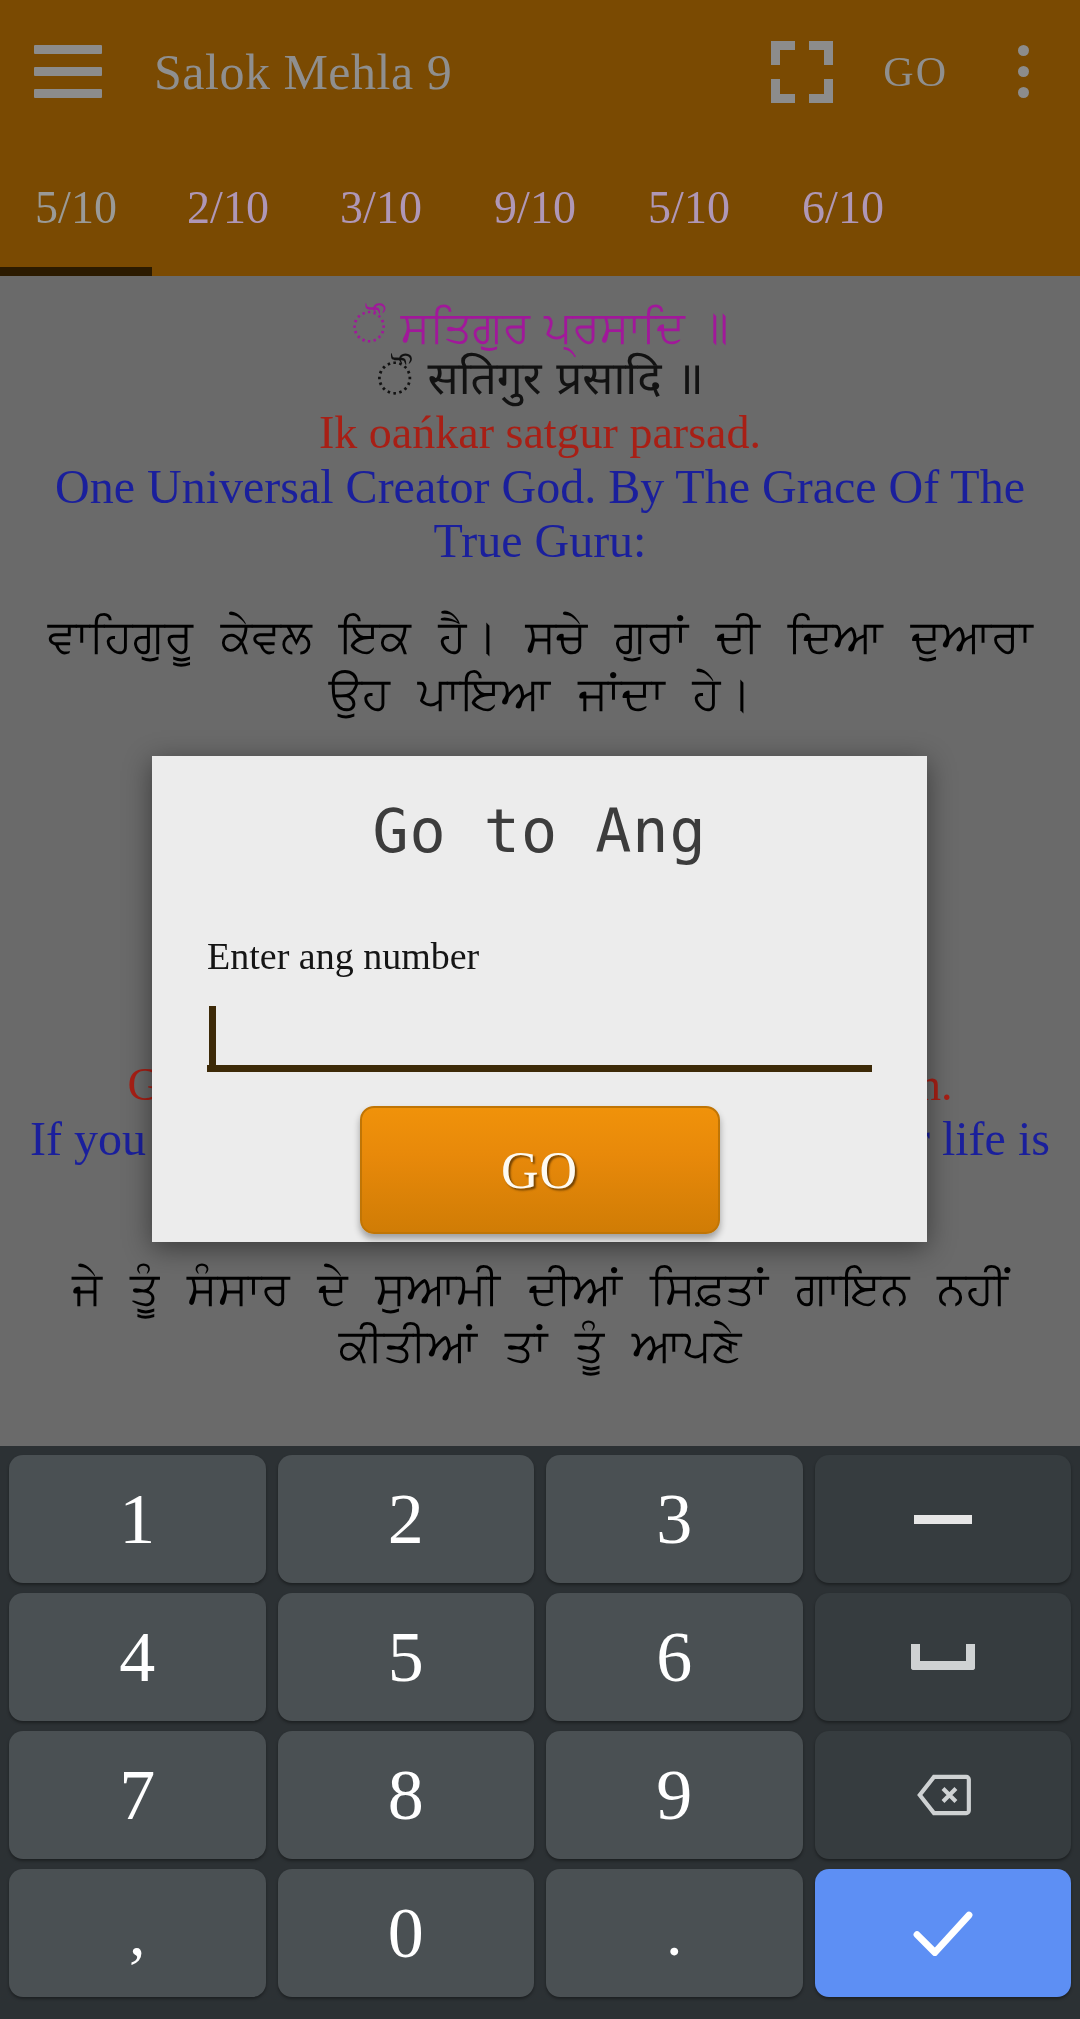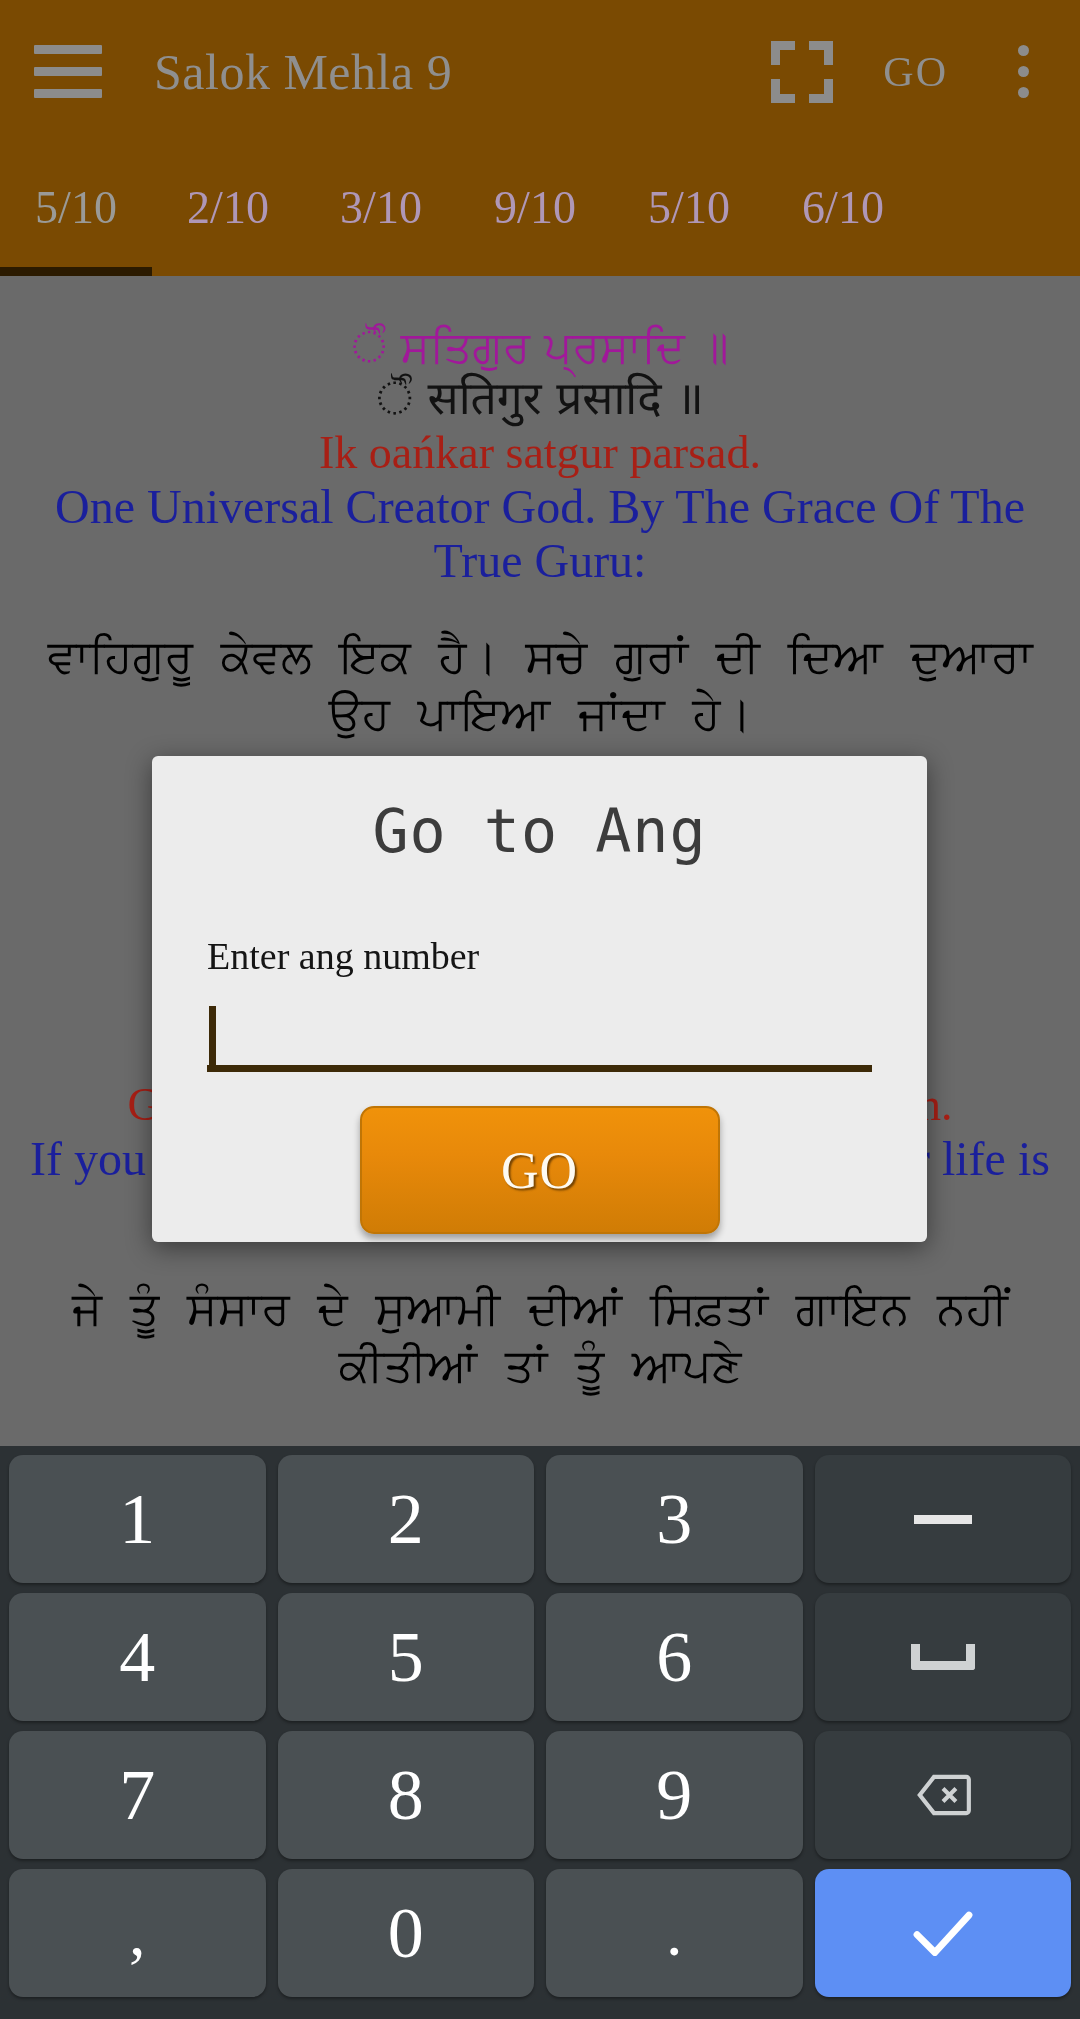--- a/index.html
+++ b/index.html
@@ -68,31 +68,31 @@
     background: #2b1a00; display: none;
   }
   .tab.active .tab-ind { display: block; }
 
   
   .content {
     position: absolute; left: 0; top: 276px; width: 1080px; height: 1170px;
     background: #6a6a6a; padding: 26px 22px 0 22px; text-align: center;
   }
   .line { line-height: 1.12; margin-bottom: 2px; }
-  .l-gurmukhi { font-size: 44px; color: #a1189a; font-family: "DejaVu Sans", sans-serif; margin-top: 20px; }
+  .l-gurmukhi { font-size: 44px; color: #a1189a; font-family: "DejaVu Sans", sans-serif; }
   .l-devanagari { font-size: 46px; color: #121212; font-family: "DejaVu Sans", sans-serif; text-align: center; }
   .l-translit { font-size: 46px; color: #a81f15; }
   .l-english { font-size: 48px; color: #1a1f9c; }
   .l-punjabi { font-size: 46px; color: #000000; font-family: Liberation Mono, monospace; line-height: 1.25; margin-top: 44px; }
   .spacer-block { height: 330px; }
 
   
   .dialog {
     position: absolute; left: 152px; top: 756px; width: 775px; height: 486px;
-    background: #ececec; box-shadow: 0 6px 26px rgba(0,0,0,.45); border-radius: 6px;
+    background: #ececec; box-shadow: 0 6px 26px rgba(0,0,0,.45);
   }
   .dialog-title {
     font-family: "DejaVu Sans Mono", monospace;
     font-size: 60px; color: #3c3c3c; text-align: center;
     padding-top: 40px; letter-spacing: 1px;
   }
   .field-wrap { padding: 68px 55px 0 55px; }
   .field-label { font-size: 38px; color: #151515; }
   .field-box {
     position: relative; margin-top: 20px; height: 74px;

